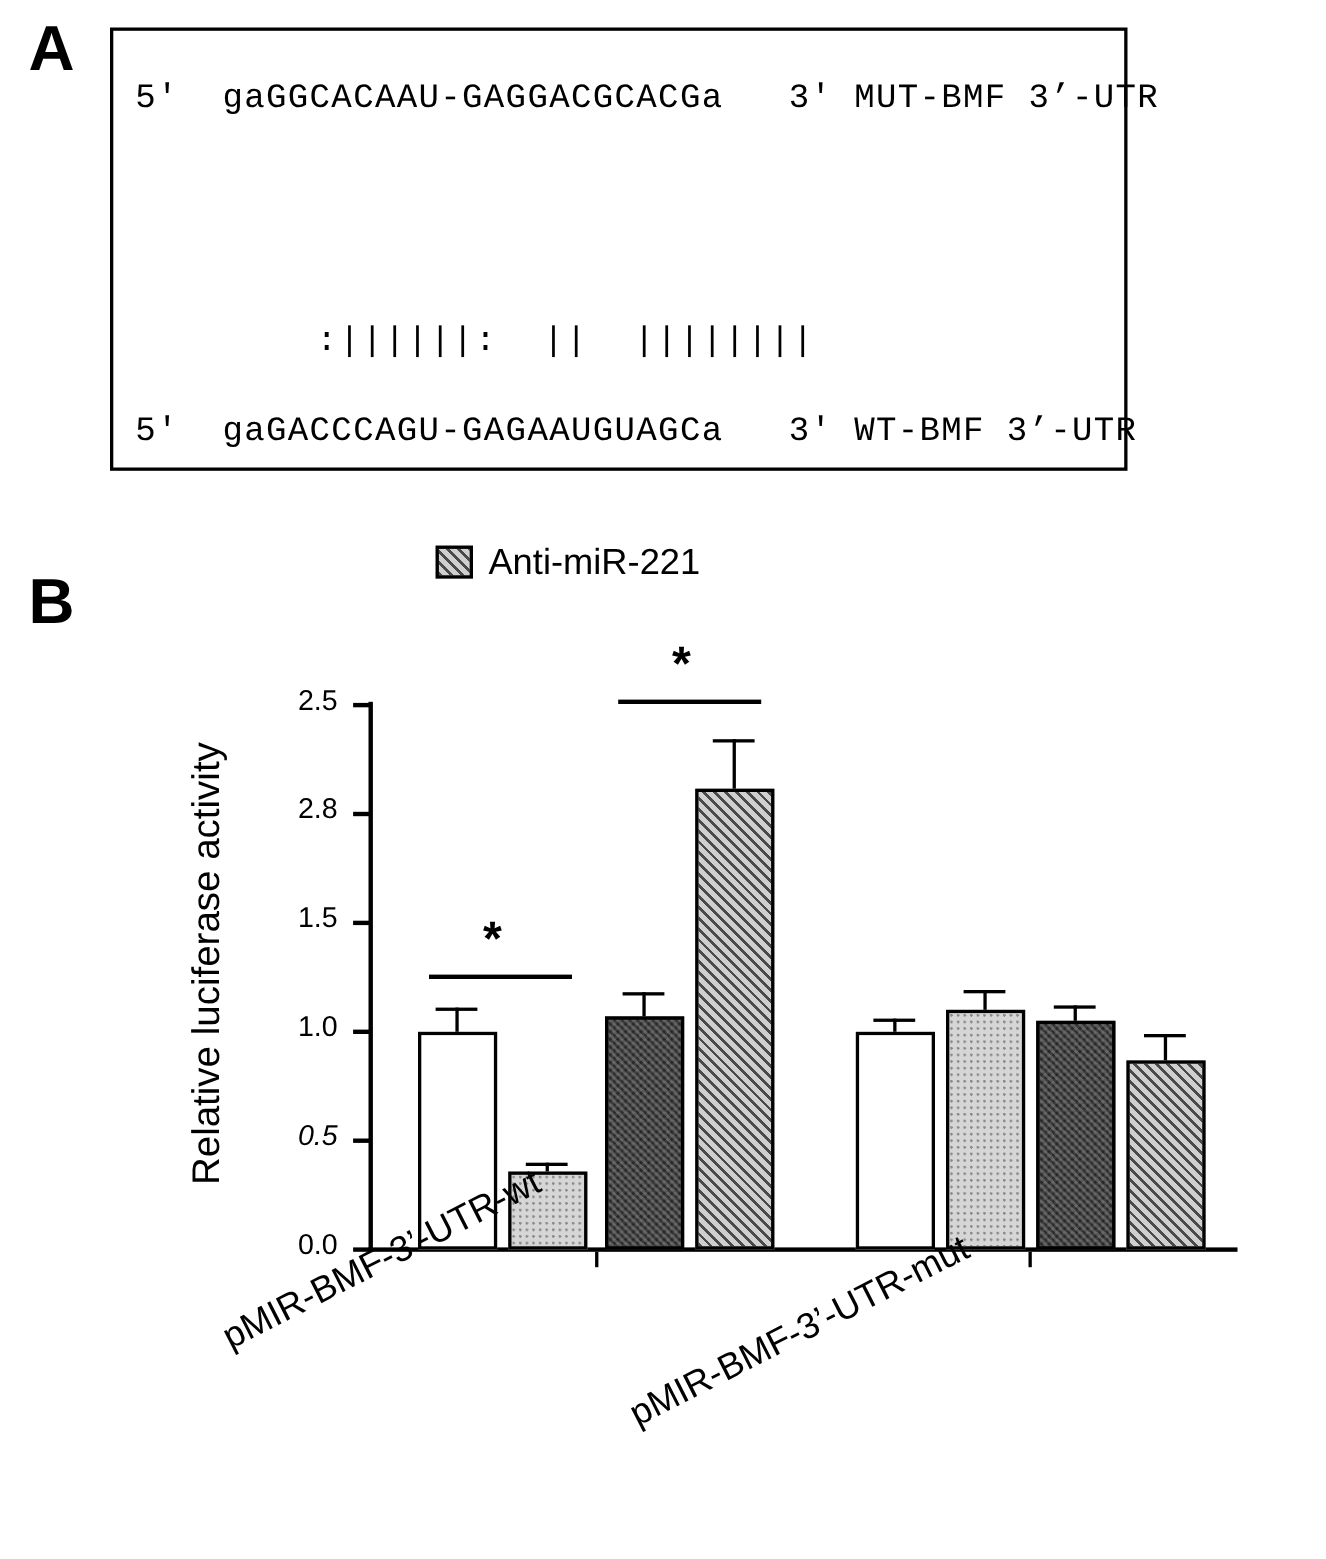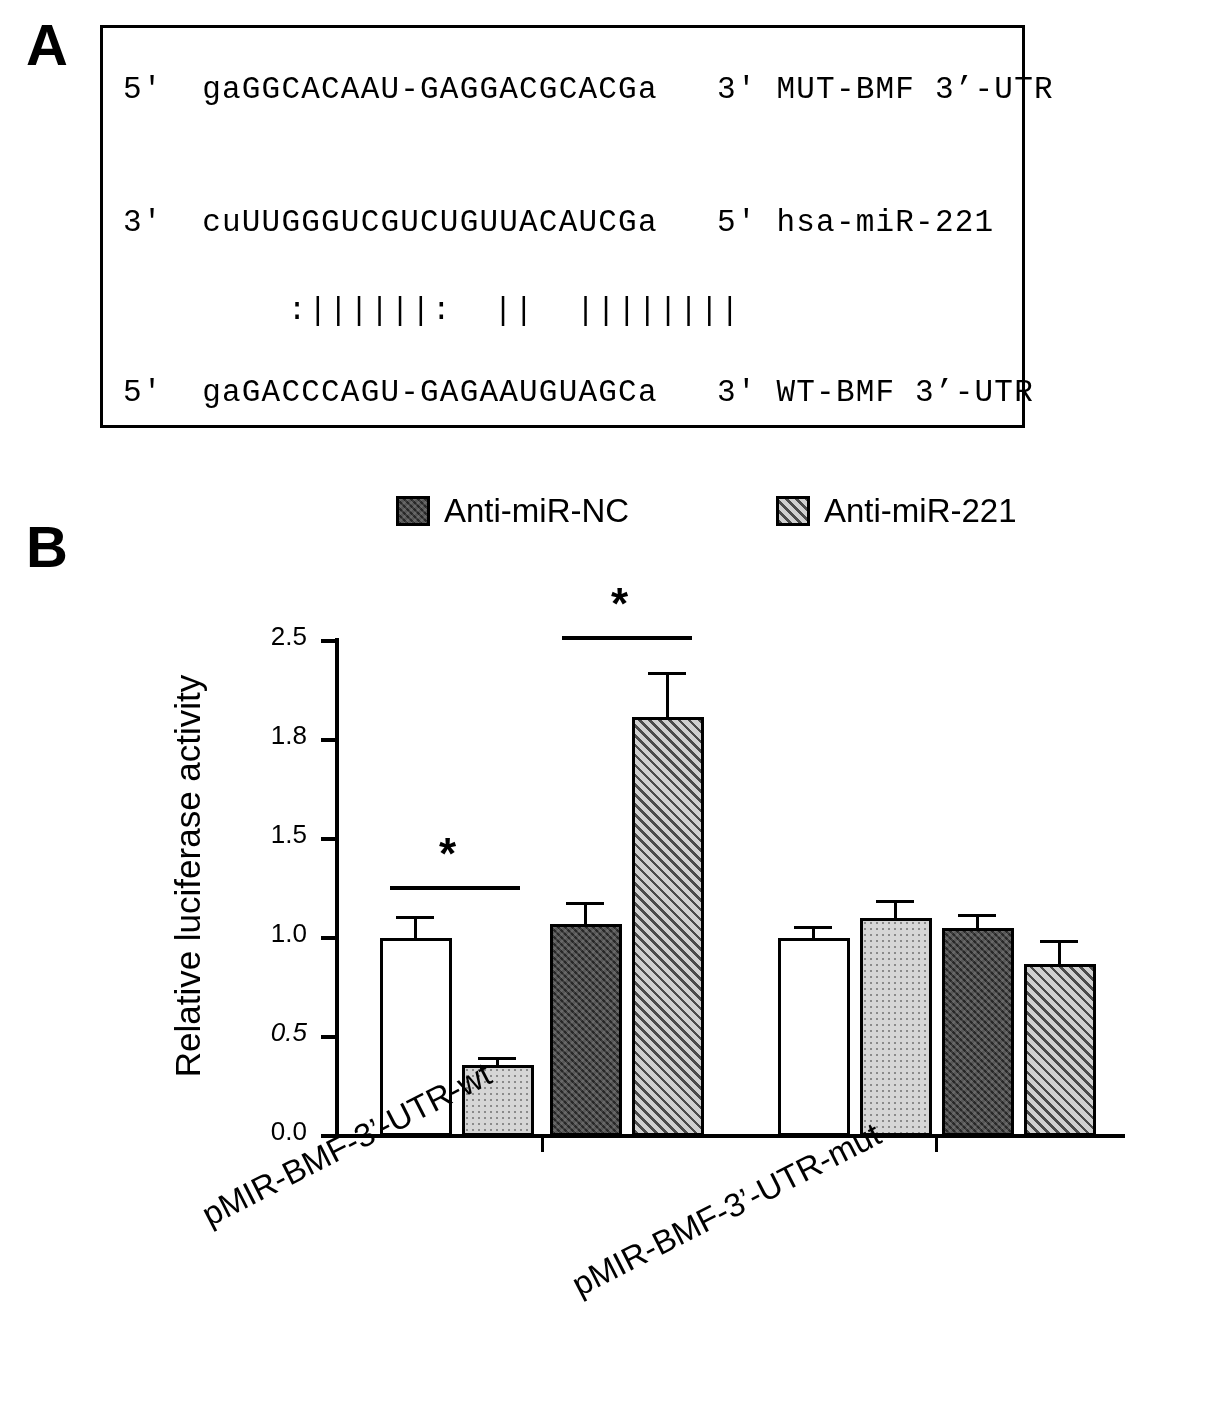--- a/index.html
+++ b/index.html
@@ -204,32 +204,27 @@
     transform-origin: left top;
   }
 </style>
 </head>
 <body>
 
 <div id="panel-a-label">A</div>
 
 <div id="panel-a-box">
   <div class="seq-row" id="seq-row-0">5'  gaGGCACAAU-GAGGACGCACGa   3' MUT-BMF 3’-UTR</div>
-  <div class="seq-row" id="seq-row-1">3'  cuUUGGGUCGUCUGUUACAUCGa   5' hsa-miR-221</div>
   <div class="seq-row" id="seq-row-2">        :||||||:  ||  ||||||||</div>
   <div class="seq-row" id="seq-row-3">5'  gaGACCCAGU-GAGAAUGUAGCa   3' WT-BMF 3’-UTR</div>
 </div>
 
 <div id="panel-b-label">B</div>
 
 <div id="legend">
-  <div class="legend-item">
-    <span class="legend-swatch fill-darkcross"></span>
-    <span class="legend-label">Anti-miR-NC</span>
-  </div>
   <div class="legend-item">
     <span class="legend-swatch fill-diagonal"></span>
     <span class="legend-label">Anti-miR-221</span>
   </div>
 </div>
 
 <div id="plot">
   <div id="axis-y"></div>
   <div id="axis-x"></div>
 
@@ -237,21 +232,21 @@
   <div class="tick" style="top:425px;"></div>
   <div class="tick" style="top:326px;"></div>
   <div class="tick" style="top:227px;"></div>
   <div class="tick" style="top:128px;"></div>
   <div class="tick" style="top:29px;"></div>
 
   <div class="tick-label" style="top:508px;text-align:right;">0.0</div>
   <div class="tick-label" style="top:409px;font-style:italic;">0.5</div>
   <div class="tick-label" style="top:310px;">1.0</div>
   <div class="tick-label" style="top:211px;">1.5</div>
-  <div class="tick-label" style="top:112px;">1.8</div>
+  <div class="tick-label" style="top:112px;">2.8</div>
   <div class="tick-label" style="top:13px;">2.5</div>
 
   <div id="ylabel">Relative luciferase activity</div>
 
   <div class="bar fill-white" style="left:190px; top:328px; width:72px; height:198px;"></div>
   <div class="err" style="left:224px; top:306px; height:22px;"></div>
   <div class="err-cap" style="left:206px; top:306px; width:38px;"></div>
 
   <div class="bar fill-lightdots" style="left:272px; top:455px; width:72px; height:71px;"></div>
   <div class="err" style="left:306px; top:447px; height:8px;"></div>

